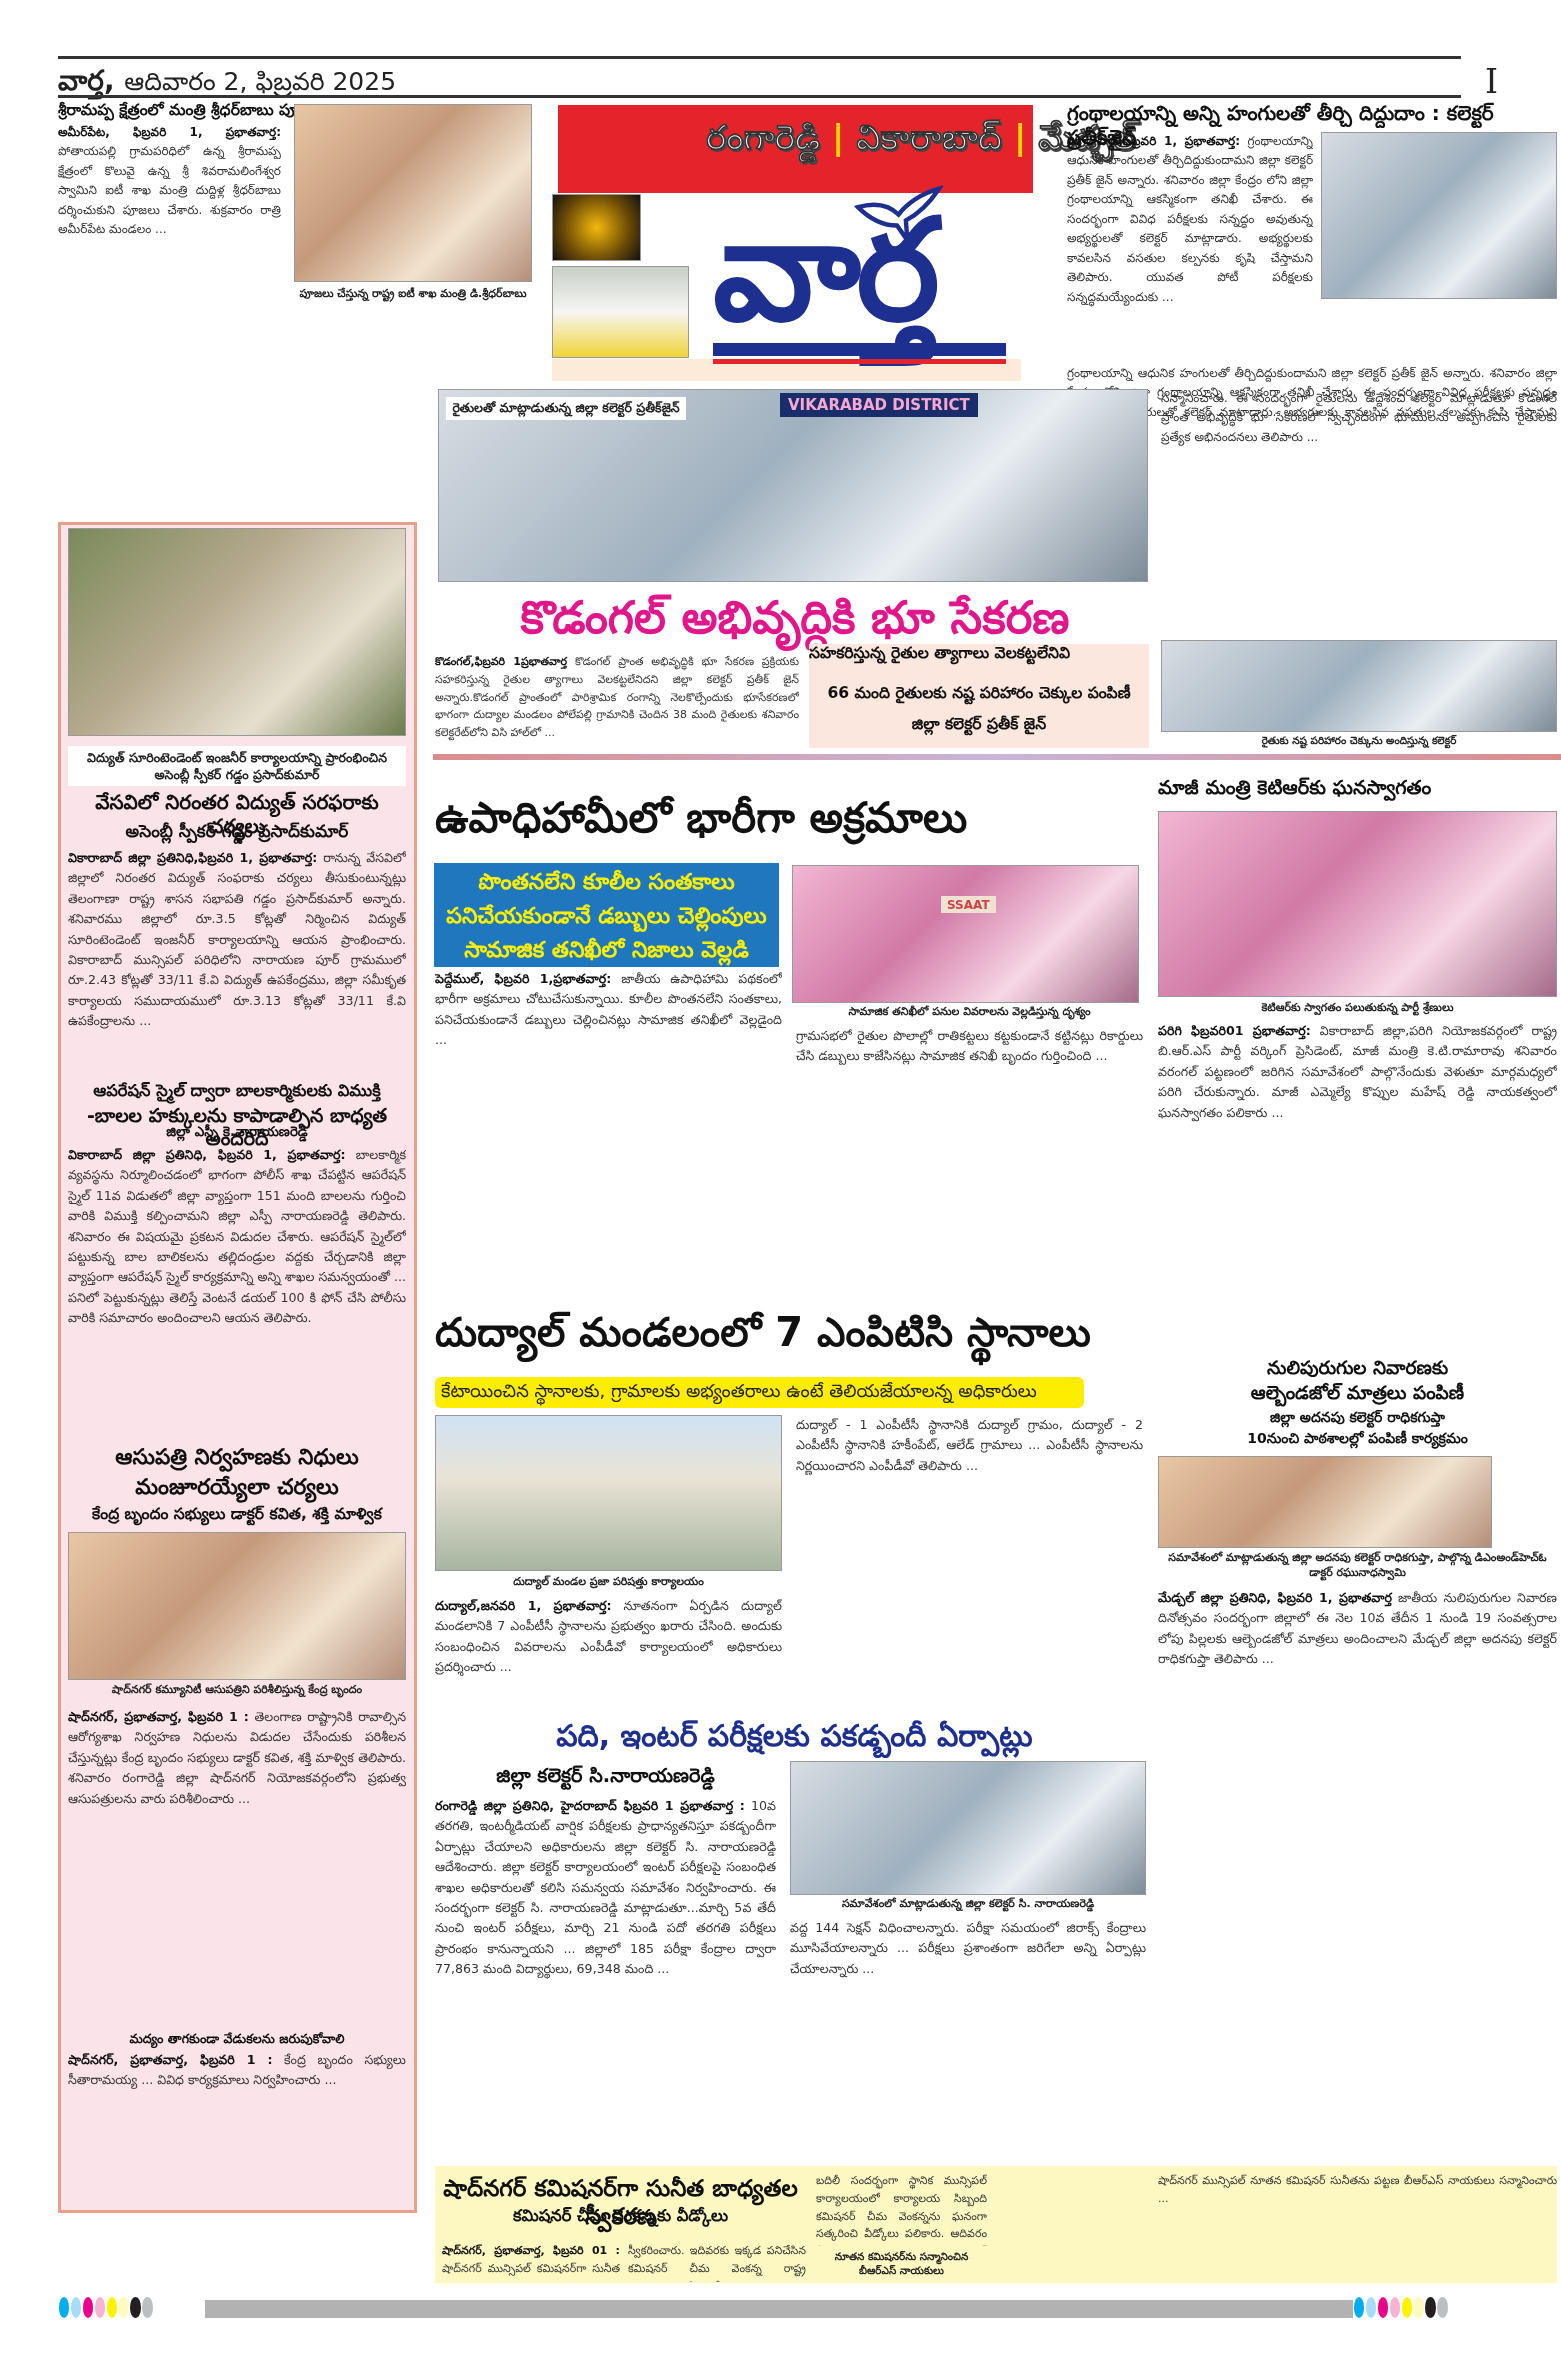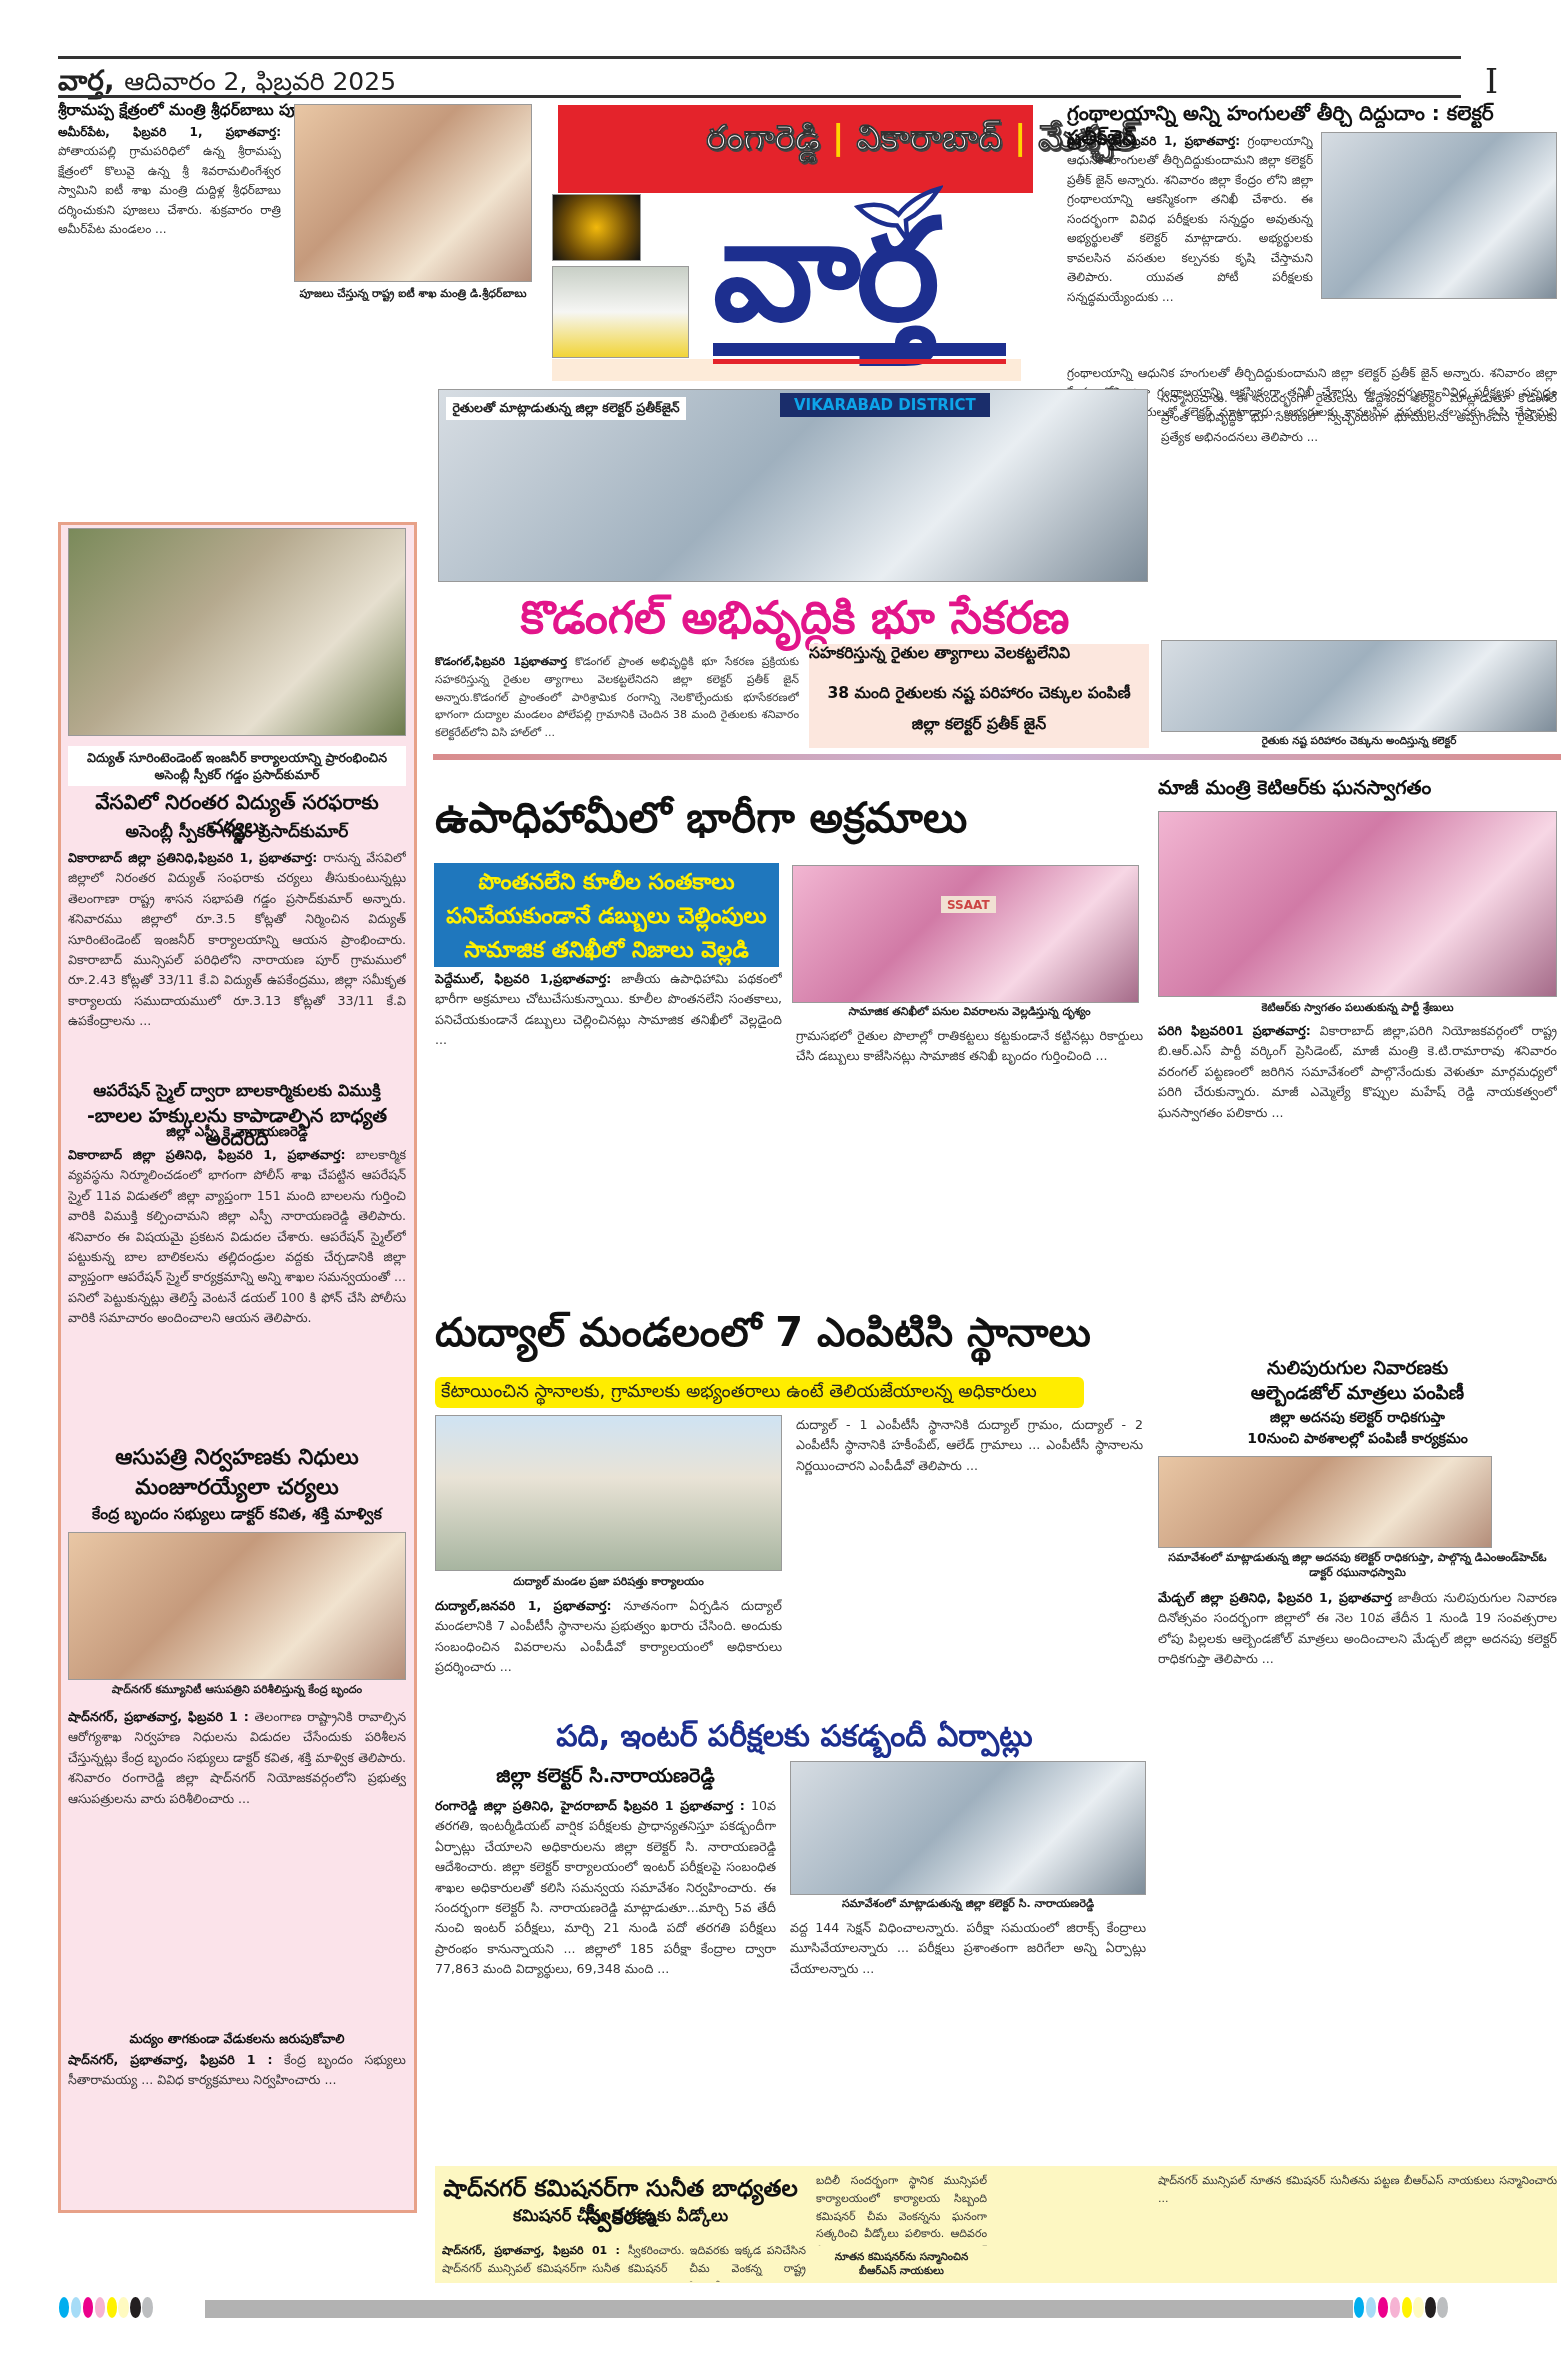--- a/index.html
+++ b/index.html
@@ -105,29 +105,29 @@
 <div class="body-text" style="left:68px;top:1707px;width:338px;height:319px;">
   <b>షాద్‌నగర్, ప్రభాతవార్త, ఫిబ్రవరి 1 :</b> <span>తెలంగాణ రాష్ట్రానికి రావాల్సిన ఆరోగ్యశాఖ నిర్వహణ నిధులను విడుదల చేసేందుకు పరిశీలన చేస్తున్నట్లు కేంద్ర బృందం సభ్యులు డాక్టర్ కవిత, శక్తి మాళ్విక తెలిపారు. శనివారం రంగారెడ్డి జిల్లా షాద్‌నగర్ నియోజకవర్గంలోని ప్రభుత్వ ఆసుపత్రులను వారు పరిశీలించారు ...</span>
 </div>
 <div class="headline" style="left:68px;top:2031px;width:338px;font-size:12.6px;text-align:center;">మద్యం తాగకుండా వేడుకలను జరుపుకోవాలి</div>
 <div class="body-text" style="left:68px;top:2050px;width:338px;height:156px;">
   <b>షాద్‌నగర్, ప్రభాతవార్త, ఫిబ్రవరి 1 :</b> <span>కేంద్ర బృందం సభ్యులు సీతారామయ్య ... వివిధ కార్యక్రమాలు నిర్వహించారు ...</span>
 </div>
 
 <div class="photo blue" style="left:438px;top:389px;width:710px;height:193px;">
   <div class="abs" style="left:7.4px;top:7.4px;background:#fff;padding:3px 6px;font-size:12.6px;font-weight:bold;line-height:1.3;">రైతులతో మాట్లాడుతున్న జిల్లా కలెక్టర్ ప్రతీక్‌జైన్</div>
-  <div class="abs" style="left:341px;top:3px;background:#1a2d6b;color:#0ea5e9;padding:3px 14px;font-size:15px;font-weight:bold;text-align:right;">VIKARABAD DISTRICT</div>
+  <div class="abs" style="left:341px;top:3px;background:#1a2d6b;color:#f9a8d4;padding:3px 8px;font-size:15px;font-weight:bold;text-align:right;">VIKARABAD DISTRICT</div>
 </div>
 <div class="headline pink-head" style="left:435px;top:591px;width:720px;font-size:45px;text-align:center;">కొడంగల్ అభివృద్ధికి భూ సేకరణ</div>
 <div class="body-text" style="left:435px;top:653px;width:364px;height:96px;font-size:11px;">
   <b>కొడంగల్,ఫిబ్రవరి 1ప్రభాతవార్త</b> <span>కొడంగల్ ప్రాంత అభివృద్ధికి భూ సేకరణ ప్రక్రియకు సహకరిస్తున్న రైతుల త్యాగాలు వెలకట్టలేనిదని జిల్లా కలెక్టర్ ప్రతీక్ జైన్ అన్నారు.కొడంగల్ ప్రాంతంలో పారిశ్రామిక రంగాన్ని నెలకొల్పేందుకు భూసేకరణలో భాగంగా దుద్యాల మండలం పోలేపల్లి గ్రామానికి చెందిన 38 మంది రైతులకు శనివారం కలెక్టరేట్‌లోని విసి హాల్‌లో ...</span>
 </div>
 <div class="kbox" style="left:809px;top:644px;width:340px;height:104px;">
   <div class="headline" style="left:0;top:0;width:340px;font-size:15.6px;text-align:left;">సహకరిస్తున్న రైతుల త్యాగాలు వెలకట్టలేనివి</div>
-  <div class="headline" style="left:0;top:40px;width:340px;font-size:15.6px;text-align:center;">38 మంది రైతులకు నష్ట పరిహారం చెక్కుల పంపిణీ</div>
+  <div class="headline" style="left:0;top:40px;width:340px;font-size:15.6px;text-align:center;">66 మంది రైతులకు నష్ట పరిహారం చెక్కుల పంపిణీ</div>
   <div class="headline" style="left:0;top:71px;width:340px;font-size:15.6px;text-align:center;">జిల్లా కలెక్టర్ ప్రతీక్ జైన్</div>
 </div>
 <div class="body-text" style="left:1161px;top:389px;width:396px;height:245px;font-size:12px;"><span>సన్మానించారు. ఈ సందర్భంగా రైతులను ఉద్దేశించి కలెక్టర్ మాట్లాడుతూ కొడంగల్ ప్రాంత అభివృద్ధికి భూ సేకరణలో స్వచ్ఛందంగా భూములను అప్పగించిన రైతులకు ప్రత్యేక అభినందనలు తెలిపారు ...</span></div>
 <div class="photo blue" style="left:1161px;top:640px;width:396px;height:92px;"></div>
 <div class="caption" style="left:1161px;top:733px;width:396px;font-size:10.4px;">రైతుకు నష్ట పరిహారం చెక్కును అందిస్తున్న కలెక్టర్</div>
 
 <div class="divider-grad"></div>
 
 <div class="headline" style="left:435px;top:793px;width:713px;font-size:42px;">ఉపాధిహామీలో భారీగా అక్రమాలు</div>
 <div class="blue-box">

